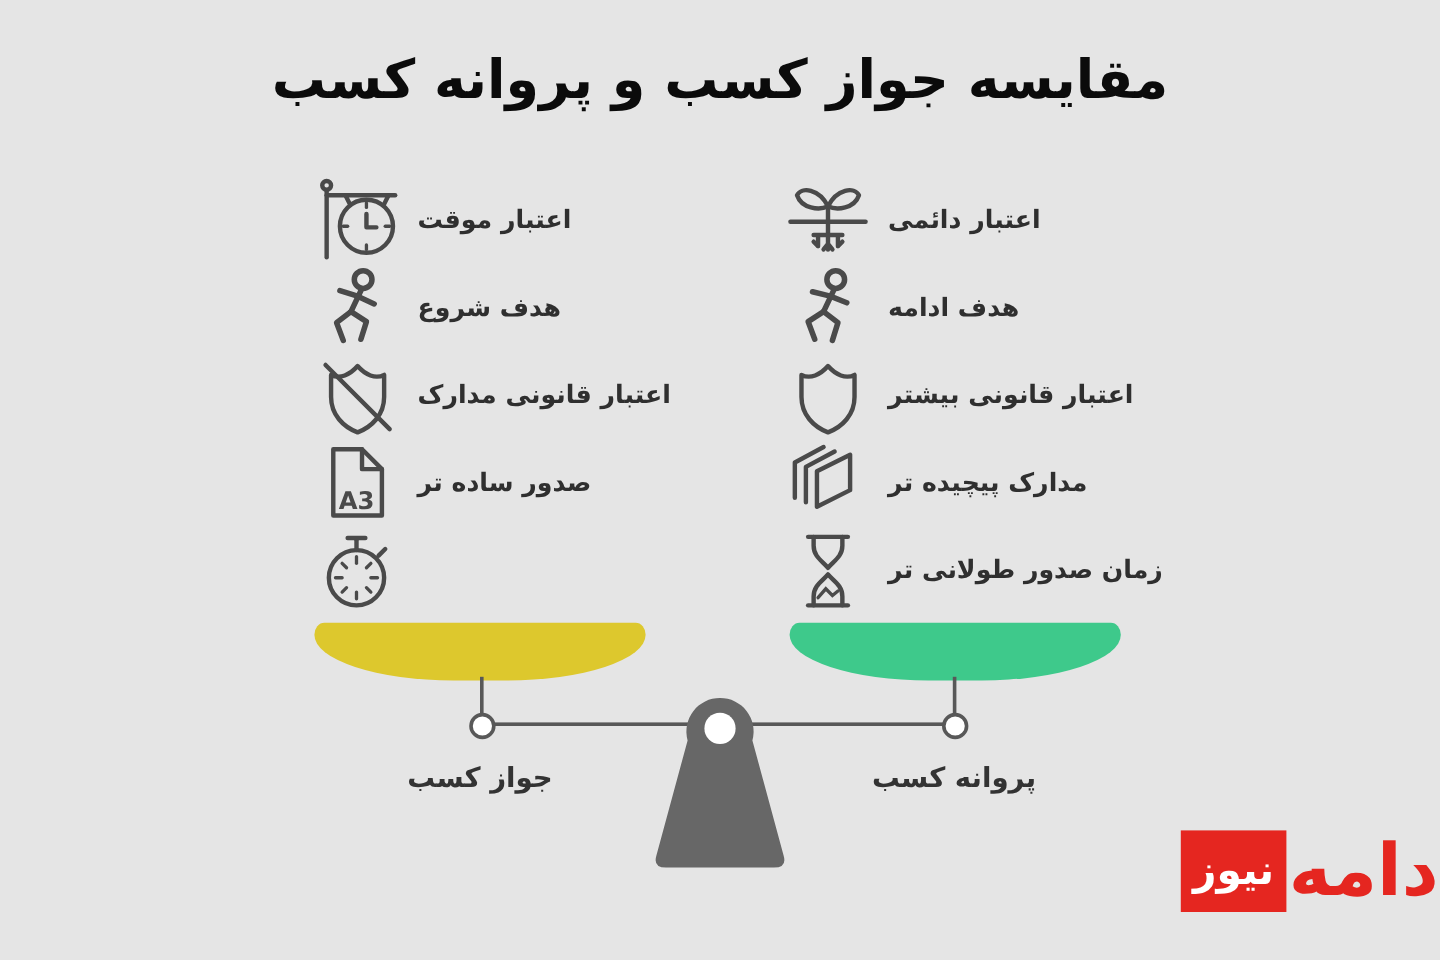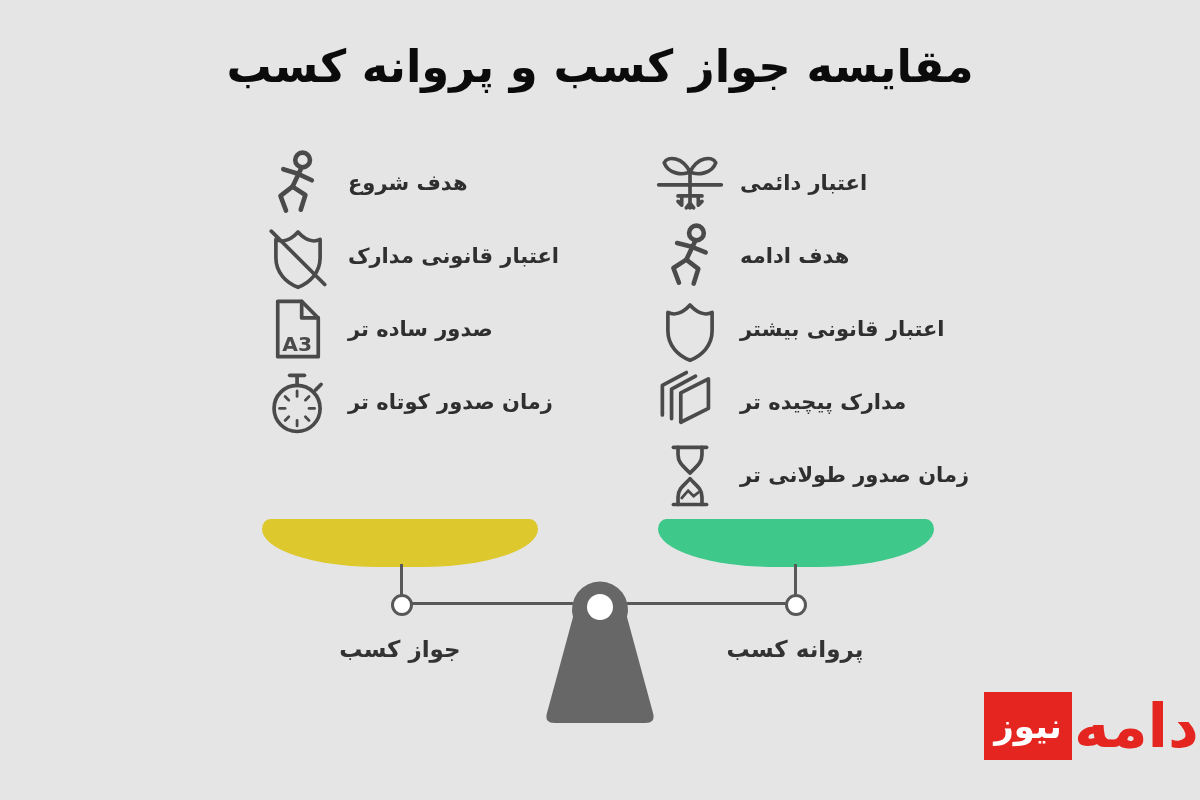--- a/index.html
+++ b/index.html
@@ -46,20 +46,38 @@
 <body>
 
 <div id="canvas">
 
   <div class="title">مقایسه جواز کسب و پروانه کسب</div>
 
   <div class="col left">
     <div class="row">
       <span class="icon">
         <svg viewBox="0 0 76 76">
+          <line class="st" x1="10" y1="72" x2="10" y2="12"></line>
+          <circle class="st" cx="10" cy="7" r="4"></circle>
+          <line class="st" x1="10" y1="16" x2="72" y2="16"></line>
+          <line class="st" x1="27" y1="16" x2="31" y2="24"></line>
+          <line class="st" x1="66" y1="16" x2="62" y2="24"></line>
+          <circle class="st" cx="46" cy="44" r="24"></circle>
+          <path class="st" d="M46 33 V45 H55"></path>
+          <line class="st3" x1="46" y1="23" x2="46" y2="27"></line>
+          <line class="st3" x1="67" y1="44" x2="63" y2="44"></line>
+          <line class="st3" x1="46" y1="65" x2="46" y2="61"></line>
+          <line class="st3" x1="25" y1="44" x2="29" y2="44"></line>
+        </svg>
+      </span>
+      <span class="lbl">اعتبار موقت</span>
+    </div>
+    <div class="row">
+      <span class="icon">
+        <svg viewBox="0 0 76 76">
           <circle class="st5" cx="43" cy="13" r="8"></circle>
           <path class="st5" d="M41 23 L32 42"></path>
           <path class="st5" d="M38 28 L53 35"></path>
           <path class="st5" d="M38 28 L22 23"></path>
           <path class="st5" d="M32 42 L46 51 L41 67"></path>
           <path class="st5" d="M32 42 L19 52 L25 68"></path>
         </svg>
       </span>
       <span class="lbl">هدف شروع</span>
     </div>
@@ -92,21 +110,20 @@
           <line class="st3" x1="50" y1="45" x2="56" y2="45"></line>
           <line class="st3" x1="46" y1="54" x2="50" y2="58"></line>
           <line class="st3" x1="37" y1="58" x2="37" y2="64"></line>
           <line class="st3" x1="28" y1="54" x2="24" y2="58"></line>
           <line class="st3" x1="24" y1="45" x2="18" y2="45"></line>
           <line class="st3" x1="28" y1="36" x2="24" y2="32"></line>
           <line class="st3" x1="37" y1="32" x2="37" y2="26"></line>
           <line class="st3" x1="46" y1="36" x2="50" y2="32"></line>
         </svg>
       </span>
-      <span class="lbl">زمان صدور کوتاه تر</span>
     </div>
   </div>
 
   <div class="col right">
     <div class="row">
       <span class="icon">
         <svg viewBox="0 0 76 76">
           <line class="st" x1="38" y1="26" x2="38" y2="50"></line>
           <path class="st" d="M38 26 C30 10 14 8 10 16 C14 28 30 30 38 26 Z"></path>
           <path class="st" d="M38 26 C46 10 62 8 66 16 C62 28 46 30 38 26 Z"></path>

